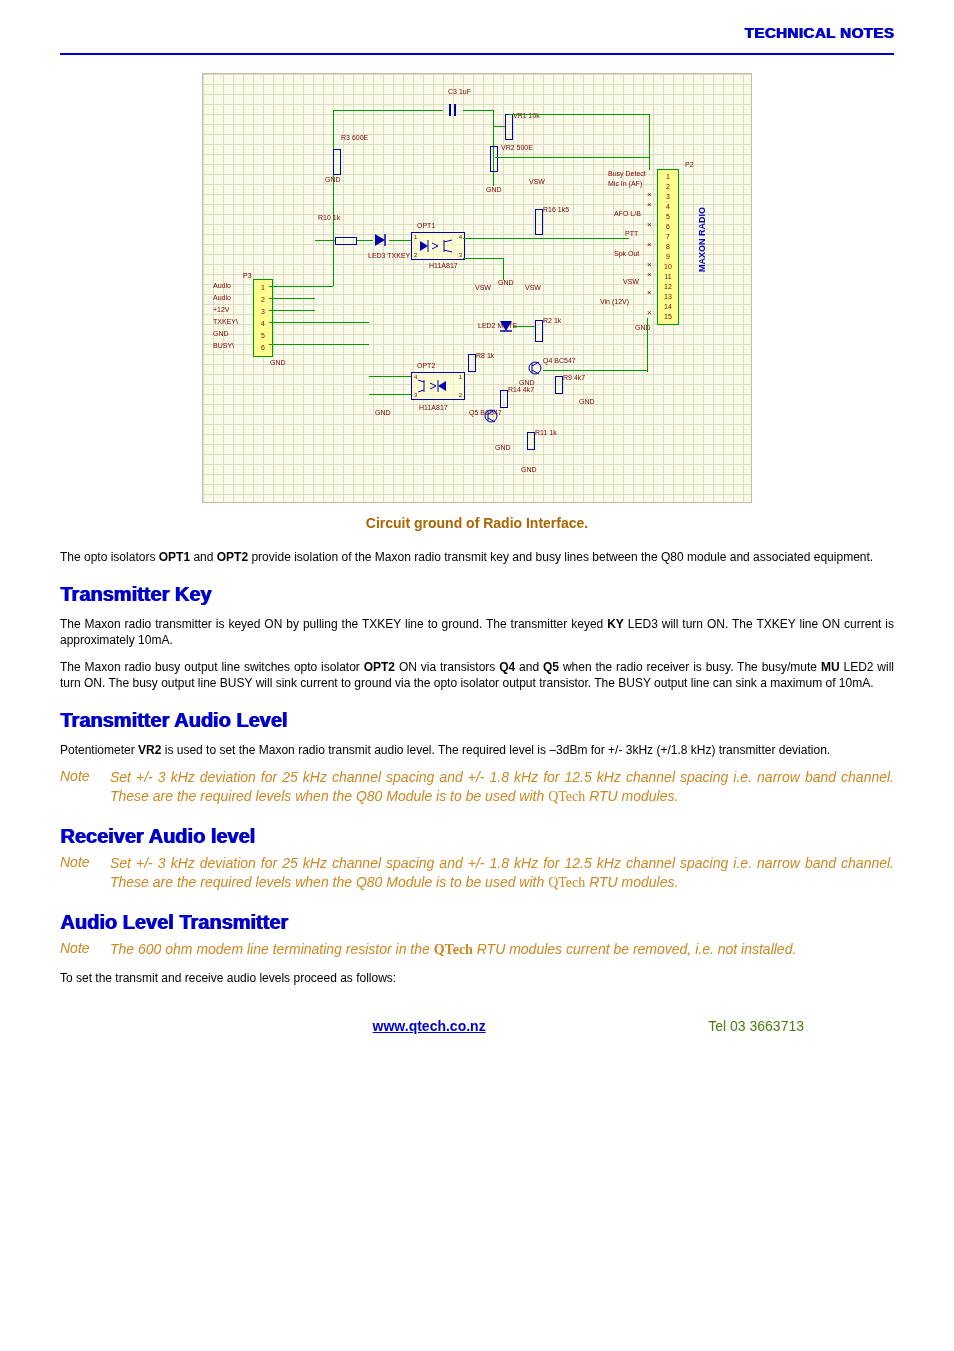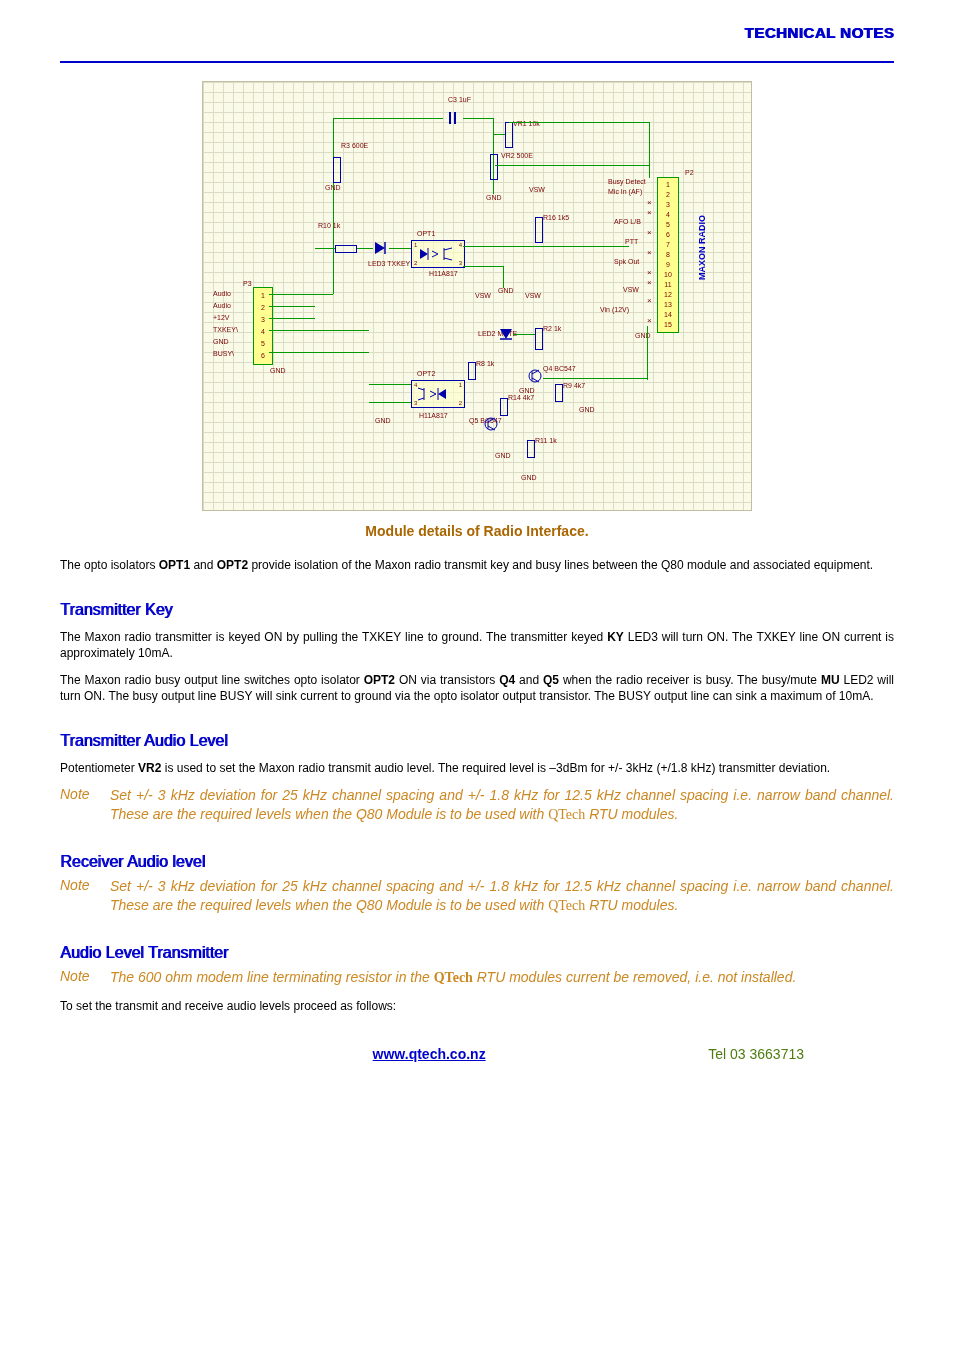--- a/index.html
+++ b/index.html
@@ -15,21 +15,21 @@
     box-sizing: border-box;
   }
   .top-header {
     text-align: right;
     color: #0000cc;
     font-weight: bold;
     font-size: 15px;
     letter-spacing: 0.5px;
     text-shadow: 1px 0 0 #0000cc;
     border-bottom: 2px solid #0000cc;
-    padding-bottom: 20px;
+    padding-bottom: 12px;
     margin-bottom: 18px;
   }
   .diagram-wrap {
     text-align: center;
   }
   .diagram {
     margin: 0 auto 12px auto;
     width: 550px;
     height: 430px;
     position: relative;
@@ -72,23 +72,23 @@
     margin-bottom: 18px;
   }
   .body-text {
     font-size: 12px;
     line-height: 1.35;
     text-align: justify;
     margin: 10px 0;
   }
   .section-hdr {
     color: #0000cc;
-    font-weight: normal;
-    font-size: 16px;
-    margin-top: 28px;
+    font-weight: bold;
+    font-size: 20px;
+    margin-top: 18px;
     margin-bottom: 6px;
     text-shadow: 1px 0 0 #0000cc;
   }
   .note-row {
     display: flex;
     align-items: flex-start;
     font-style: italic;
     color: #cc8822;
     font-size: 14px;
     margin: 6px 0;
@@ -353,21 +353,21 @@
 
       <div class="maxon-label" style="left:494px;top:198px;">MAXON RADIO</div>
 
       <div class="wire-h" style="left:306px;top:40px;width:140px;"></div>
       <div class="wire-v" style="left:446px;top:40px;height:56px;"></div>
       <div class="wire-h" style="left:292px;top:83px;width:154px;"></div>
       <div class="wire-h" style="left:386px;top:296px;width:58px;"></div>
       <div class="wire-v" style="left:444px;top:244px;height:54px;"></div>
     </div>
 
-    <div class="caption">Module details of Radio Interface.</div>
+    <div class="caption">Circuit ground of Radio Interface.</div>
   </div>
 
   <div class="body-text">
     <span>The opto isolators </span><b>OPT1</b><span> and </span><b>OPT2</b><span> provide isolation of the Maxon radio transmit key and busy lines between the Q80 module and associated equipment.</span>
   </div>
 
   <div class="section-hdr">Transmitter Key</div>
   <div class="body-text">
     <span>The Maxon radio transmitter is keyed ON by pulling the TXKEY line to ground.  The transmitter keyed </span><b>KY</b><span> LED3 will turn ON.  The TXKEY line ON current is approximately 10mA.</span>
   </div>

